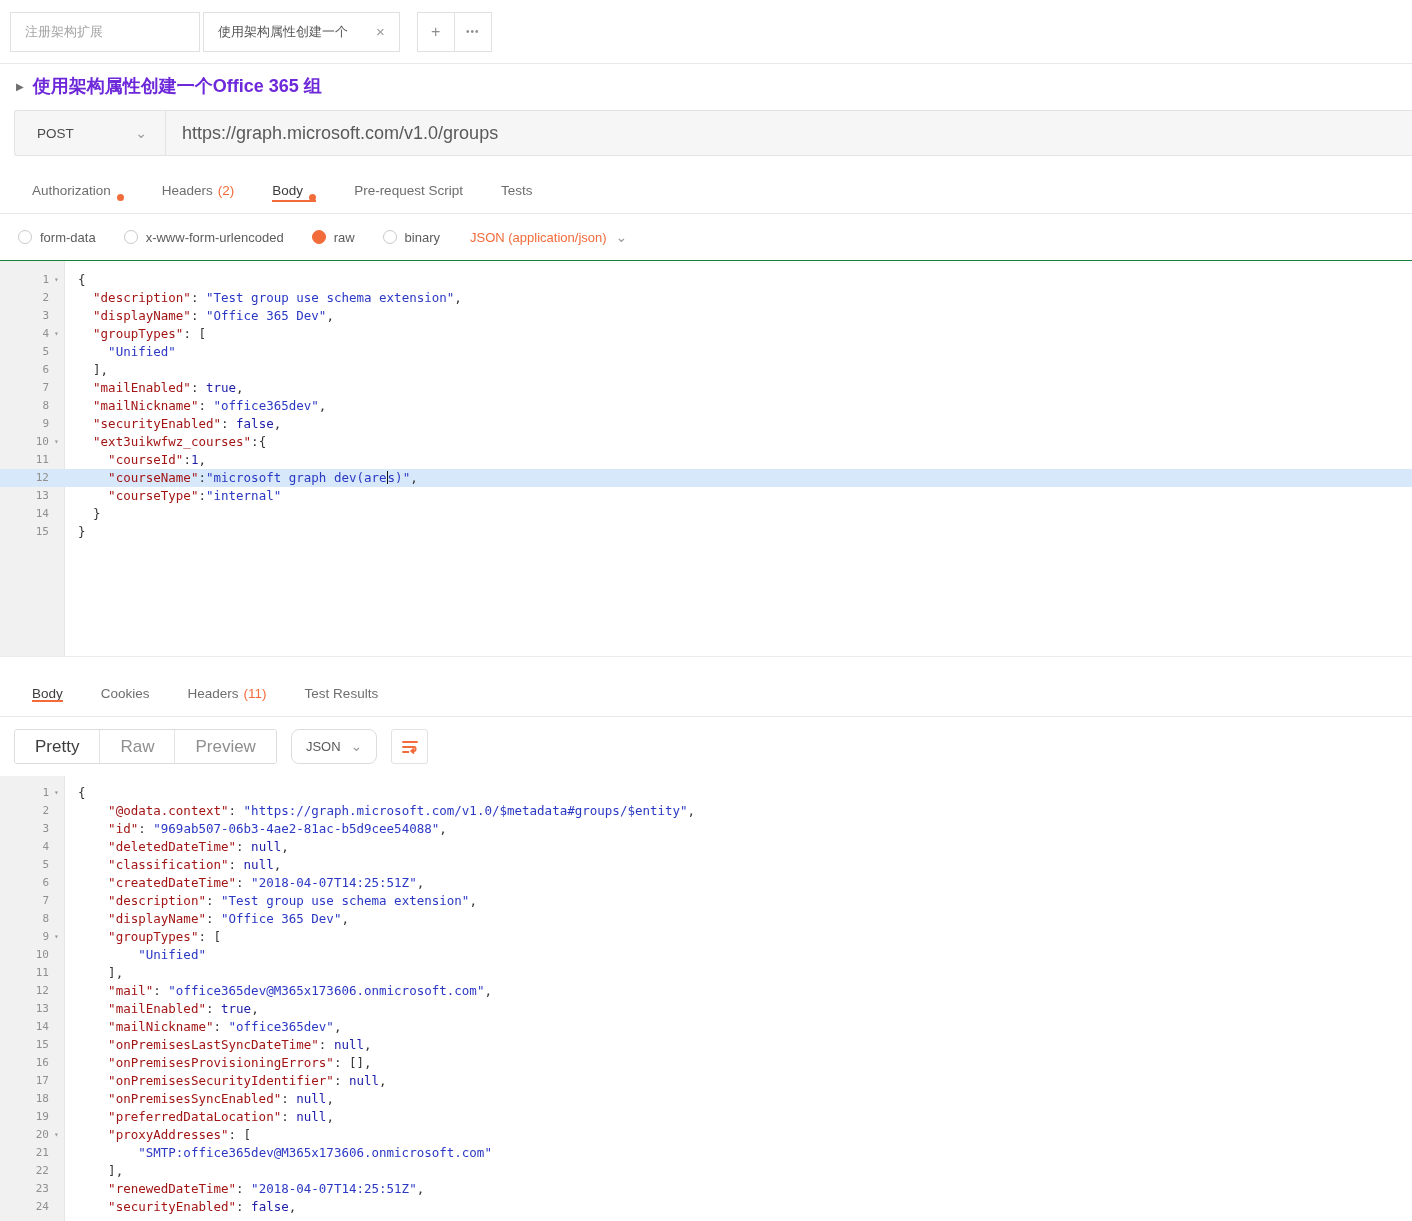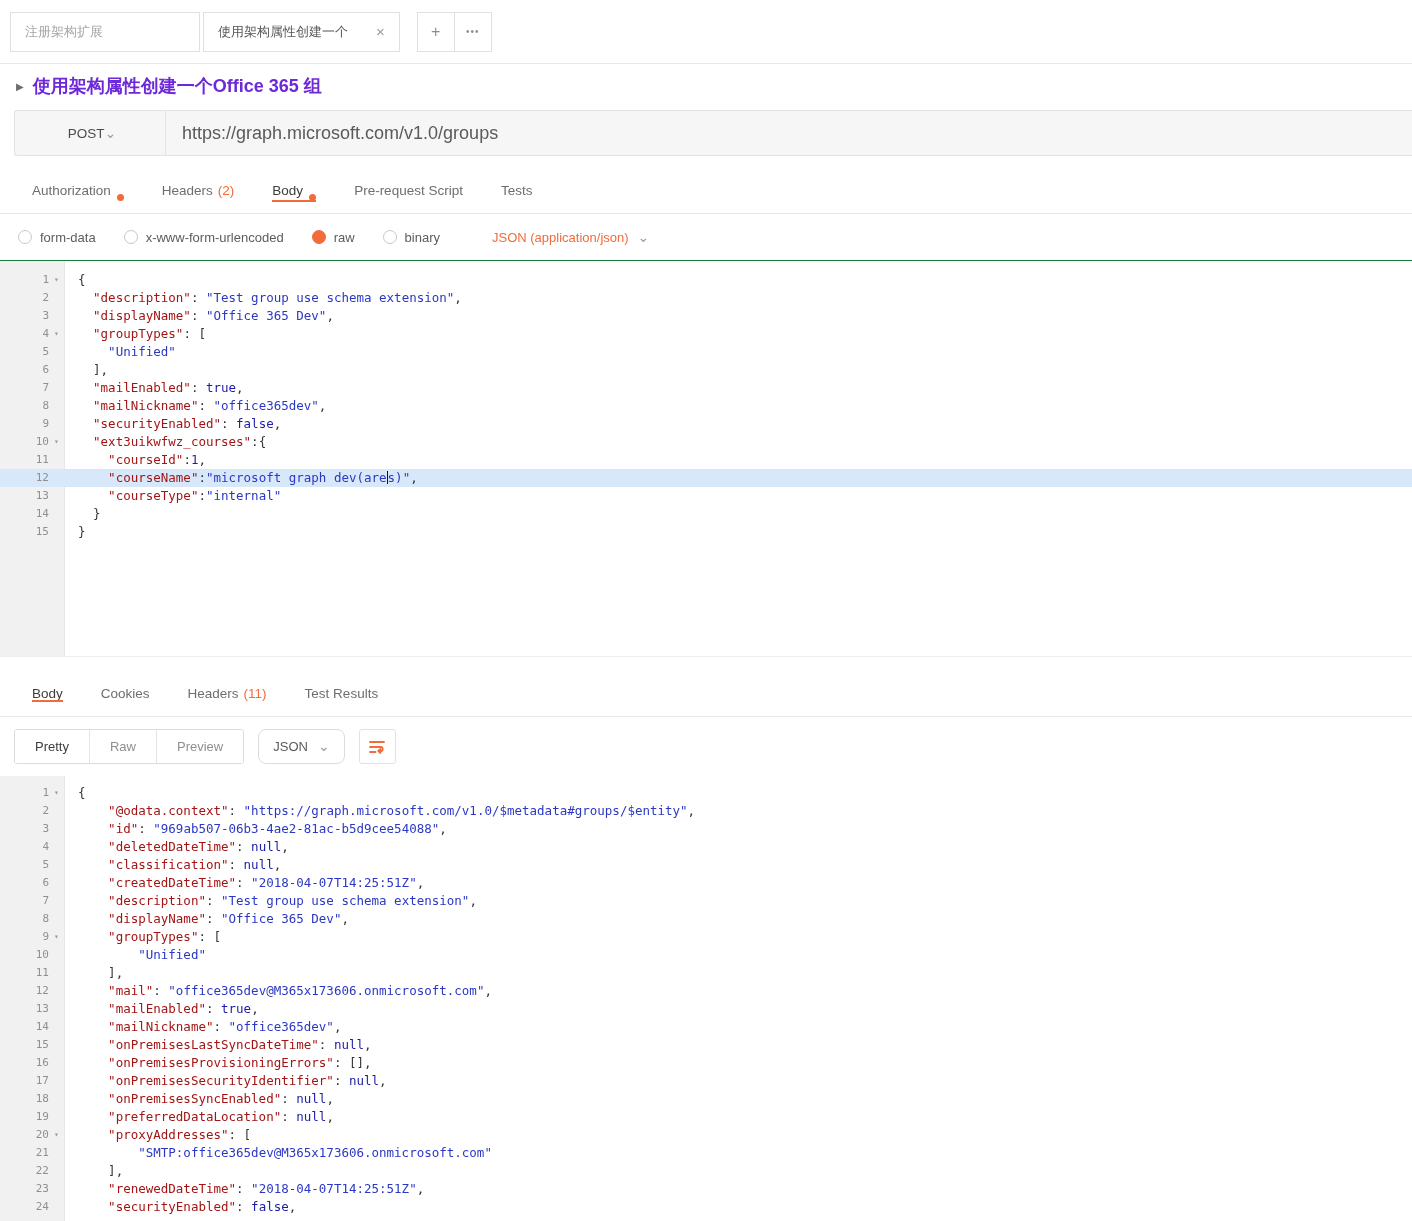--- a/index.html
+++ b/index.html
@@ -17,39 +17,39 @@
   .sq-btn + .sq-btn{margin-left:-1px;font-size:10px;letter-spacing:1px}
 
   
   .title-row{height:44px;display:flex;align-items:center;padding:0 16px}
   .disclosure{color:#6e6e6e;font-size:10px;margin-right:9px;cursor:pointer}
   .req-title{font-size:18px;font-weight:bold;color:#6d28d9}
 
   
   .url-row{padding:2px 0 12px 14px;height:60px}
   .url-bar{height:46px;background:#f6f6f6;border:1px solid #e3e3e3;border-right:none;border-radius:3px 0 0 3px;display:flex;align-items:center}
-  .method{width:150px;display:flex;align-items:center;justify-content:center;padding:0 18px 0 22px;font-size:13.5px;color:#4c4c4c;cursor:pointer;height:100%}
+  .method{width:150px;display:flex;align-items:center;justify-content:space-between;padding:0 18px 0 22px;font-size:13.5px;color:#4c4c4c;cursor:pointer;height:100%}
   .chev{color:#9b9b9b;font-size:14px;line-height:0.6}
   .url-divider{width:1px;height:46px;background:#e3e3e3}
   .url-input{flex:1;border:none;background:transparent;font-size:18px;color:#5a5a5a;padding:0 16px;outline:none;font-family:"Liberation Sans",sans-serif}
 
   
   .sect-tabs{display:flex;align-items:center;height:46px;border-bottom:1px solid #e8e8e8;padding-left:32px}
   .stab{display:flex;align-items:center;margin-right:38px;font-size:13.5px;color:#6e6e6e;position:relative;cursor:pointer;white-space:nowrap}
   .stab.active{color:#3d3d3d}
   .stab.active::after{content:"";position:absolute;left:0;right:0;bottom:-1px;height:2px;background:#F26B3A}
   .count{color:#F26B3A;margin-left:5px}
   .dot{width:7px;height:7px;border-radius:50%;background:#F26B3A;margin-left:6px;align-self:flex-start;margin-top:14px}
 
   
   .mode-row{display:flex;align-items:center;height:47px;padding-left:18px;border-bottom:1px solid #15803d}
   .mode{display:flex;align-items:center;margin-right:28px;font-size:13px;color:#5c5c5c;cursor:pointer}
   .radio{width:14px;height:14px;border-radius:50%;border:1px solid #c9c9c9;background:#fff;margin-right:8px}
   .mode.selected .radio{background:#F26B3A;border-color:#F26B3A}
-  .json-type{color:#F26B3A;font-size:13px;margin-left:24px;display:flex;align-items:center;cursor:pointer}
+  .json-type{color:#F26B3A;font-size:13px;margin-left:2px;display:flex;align-items:center;cursor:pointer}
   .json-type .chev{margin-left:9px}
 
   
   .editor{position:relative;font-family:"DejaVu Sans Mono",monospace;font-size:12.5px;line-height:18px;background:#fff}
   .editor::before{content:"";position:absolute;left:0;top:0;bottom:0;width:64px;background:#f1f1f1;border-right:1px solid #e7e7e7}
   #request-editor{height:396px;border-bottom:1px solid #ededed;padding-top:10px}
   #response-editor{height:447px;padding-top:8px}
   .cl{display:flex;position:relative}
   .cl.active-line{background:#d7e8fa}
   .gut{width:64px;flex:0 0 64px;display:flex;align-items:center;font-size:11px;color:#909090}
@@ -60,21 +60,21 @@
   .t-k{color:#a31515}
   .t-s{color:#2b38c4}
   .t-b{color:#1d1da8}
   .t-n{color:#1d1da8}
   .caret{display:inline-block;width:1px;height:13px;background:#111;vertical-align:-2px}
 
   
   .resp-section{margin-top:14px}
   .resp-toolbar{display:flex;align-items:center;padding:12px 0 12px 14px;height:59px}
   .seg-group{display:flex;border:1px solid #dcdcdc;border-radius:3px;overflow:hidden;height:35px;background:#fff}
-  .seg{border:none;background:#fff;padding:0 20px;font-size:13px;color:#8f8f8f;cursor:pointer;font-family:"Liberation Sans",sans-serif}
+  .seg{border:none;background:#fff;padding:0 20px;font-size:17px;color:#8f8f8f;cursor:pointer;font-family:"Liberation Sans",sans-serif}
   .seg + .seg{border-left:1px solid #e4e4e4}
   .seg.active{color:#3d3d3d}
   .json-dd{margin-left:14px;height:35px;border:1px solid #dcdcdc;border-radius:8px;background:#fff;padding:0 14px;font-size:13px;color:#5a5a5a;display:flex;align-items:center;cursor:pointer;font-family:"Liberation Sans",sans-serif}
   .json-dd .chev{margin-left:10px}
   .wrap-btn{margin-left:14px;width:37px;height:35px;border:1px solid #e2e2e2;border-radius:3px;background:#fff;display:flex;align-items:center;justify-content:center;cursor:pointer}
 </style>
 </head>
 <body>
 
 <div class="app">

